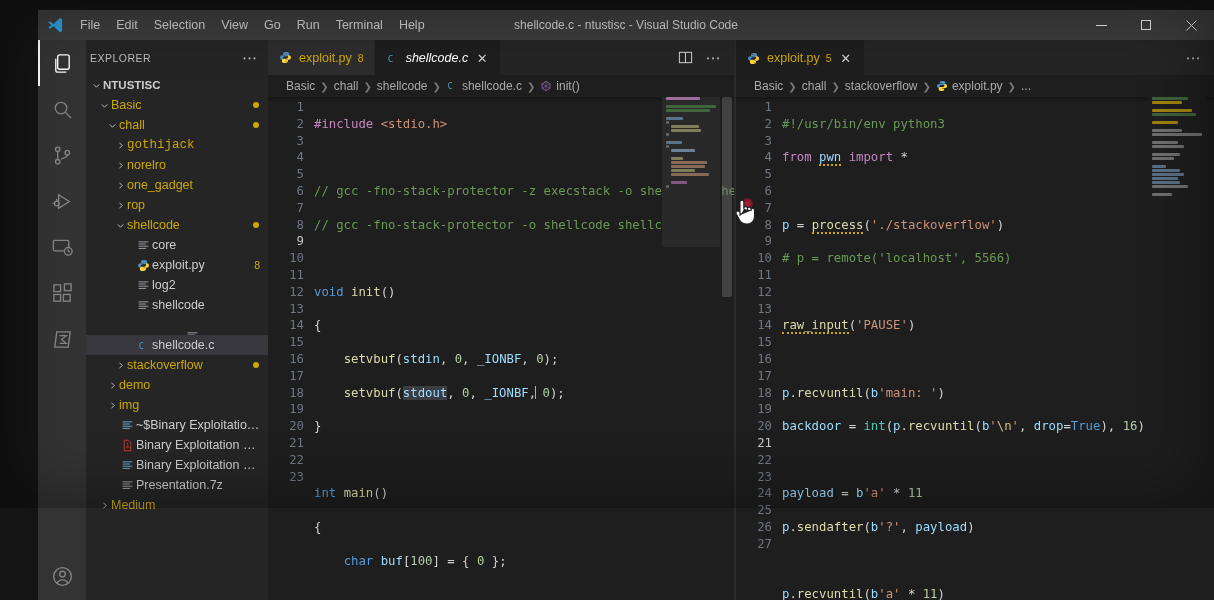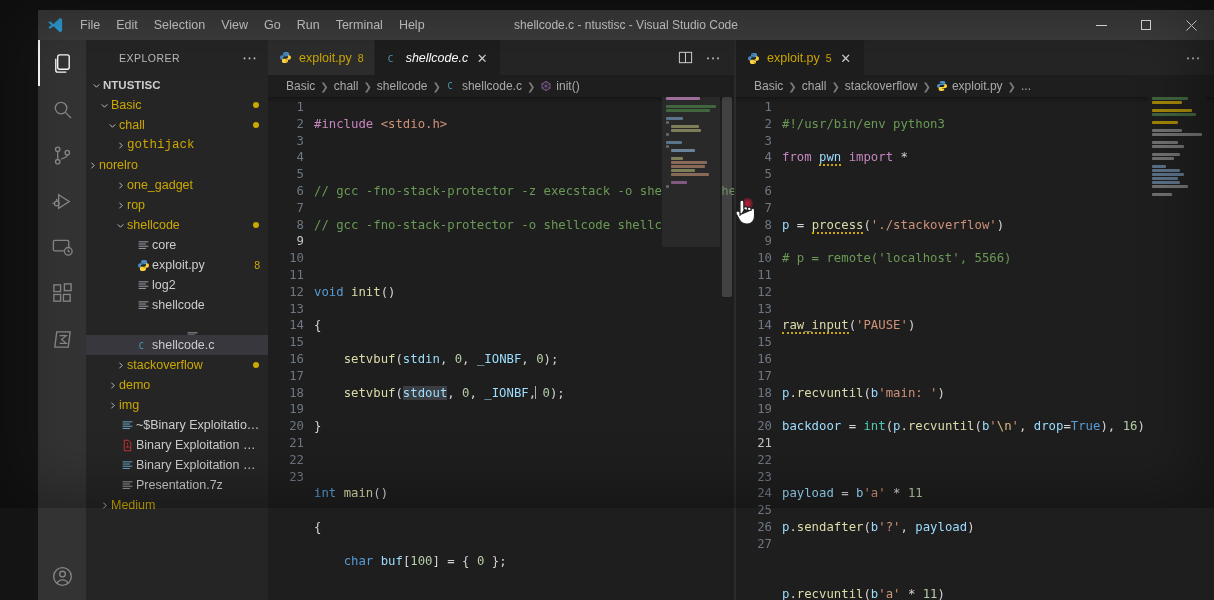--- a/index.html
+++ b/index.html
@@ -66,21 +66,21 @@
   .act-bottom svg { width: 23px; height: 23px; }
 
   
   .sidebar {
     position: absolute; left: 86px; top: 40px; width: 182px; height: 560px;
     background: #252526;
     overflow: hidden;
   }
   .sidebar-head {
     height: 35px; display: flex; align-items: center; justify-content: space-between;
-    padding: 0 10px 0 33px;
+    padding: 0 10px 0 4px;
   }
   .sidebar-title { font-size: 10.5px; letter-spacing: .5px; color: #bbbbbb; text-transform: uppercase; }
   .dots { color: #cccccc; font-size: 15px; line-height: 8px; letter-spacing: 1px; }
   .tree { font-size: 12.5px; color: #cccccc; }
   .trow {
     display: flex; align-items: center; height: 20px; position: relative;
     white-space: nowrap; padding-right: 6px;
   }
   .trow.selected { background: #37373d; }
   .trow.root { font-weight: bold; font-size: 11.5px; }
@@ -339,21 +339,21 @@
           <span class="tdot"></span>
         </div>
         <div class="trow" style="padding-left: 28px; font-family: Liberation Mono, monospace;">
           <span class="twist">
             <svg viewBox="0 0 16 16" fill="none" stroke="currentColor" stroke-width="1.6">
               <path d="M6 3l5 5-5 5"></path>
             </svg>
           </span>
           <span class="tlabel c-folder">gothijack</span>
         </div>
-        <div class="trow" style="">
+        <div class="trow" style="padding-left: 28px;">
           <span class="twist">
             <svg viewBox="0 0 16 16" fill="none" stroke="currentColor" stroke-width="1.6">
               <path d="M6 3l5 5-5 5"></path>
             </svg>
           </span>
           <span class="tlabel c-folder">norelro</span>
         </div>
         <div class="trow" style="padding-left: 28px;">
           <span class="twist">
             <svg viewBox="0 0 16 16" fill="none" stroke="currentColor" stroke-width="1.6">

